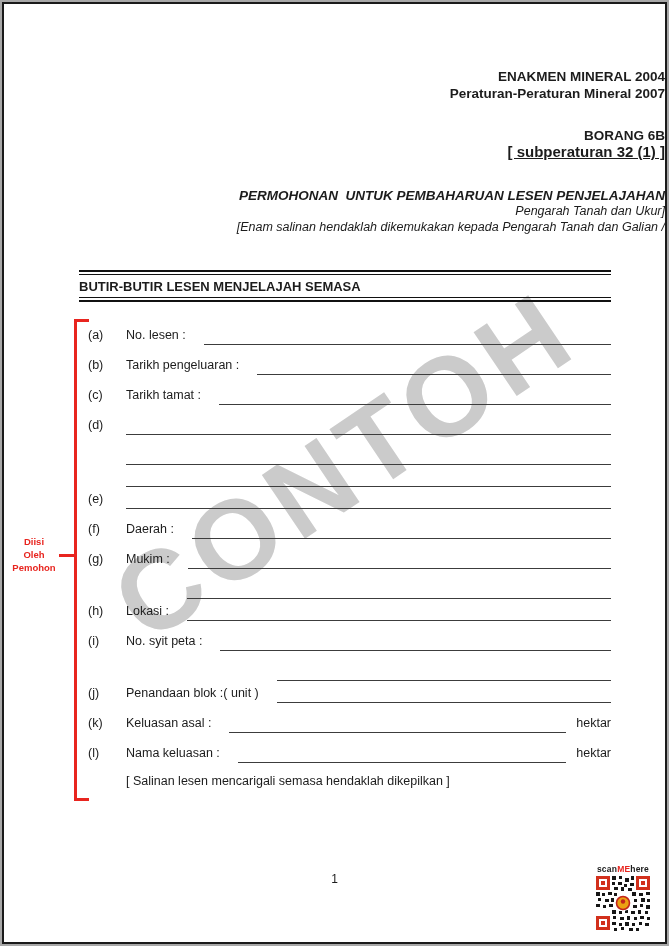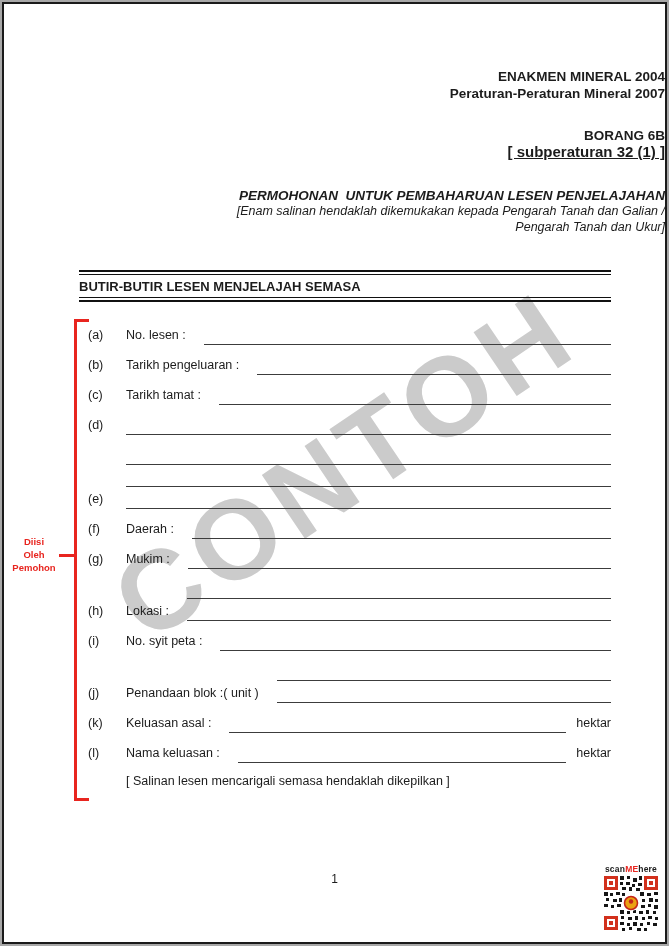--- a/index.html
+++ b/index.html
@@ -87,21 +87,21 @@
     font-size: 9.5px;
     line-height: 13px;
     white-space: pre-line;
     z-index: 3;
   }
   
   .page-number {
     position: absolute; left: 0; right: 0; bottom: 56px;
     text-align: center; font-size: 12px; z-index: 2;
   }
-  .qr-block { position: absolute; right: 4px; bottom: 6px; width: 60px; text-align: center; z-index: 2; }
+  .qr-block { position: absolute; right: 12px; bottom: 6px; width: 60px; text-align: center; z-index: 2; }
   .qr-label { font-size: 8.5px; font-weight: bold; letter-spacing: 0.2px; line-height: 10px; white-space: nowrap; }
   .qr-label .hl { color: var(--red, #e8251f); }
 </style>
 </head>
 <body>
 
 <div class="page">
 
   <div class="watermark">CONTOH</div>
 
@@ -116,22 +116,22 @@
   <div class="content">
     <div class="header">
       <div class="act-line">ENAKMEN MINERAL 2004</div>
       <div class="act-line">Peraturan-Peraturan Mineral 2007</div>
       <div class="form-code-block">
         <div class="form-code">BORANG 6B</div>
         <div class="subreg">[ subperaturan 32 (1) ]</div>
       </div>
       <div class="title-block">
         <div class="form-title">PERMOHONAN  UNTUK PEMBAHARUAN LESEN PENJELAJAHAN</div>
+        <div class="form-subtitle">Pengarah Tanah dan Ukur]</div>
         <div class="form-subtitle">[Enam salinan hendaklah dikemukakan kepada Pengarah Tanah dan Galian /</div>
-        <div class="form-subtitle">Pengarah Tanah dan Ukur]</div>
       </div>
     </div>
 
     <div class="banner">
       <div class="banner-inner">BUTIR-BUTIR LESEN MENJELAJAH SEMASA</div>
     </div>
 
     <div class="fields">
 
       <div class="row">

